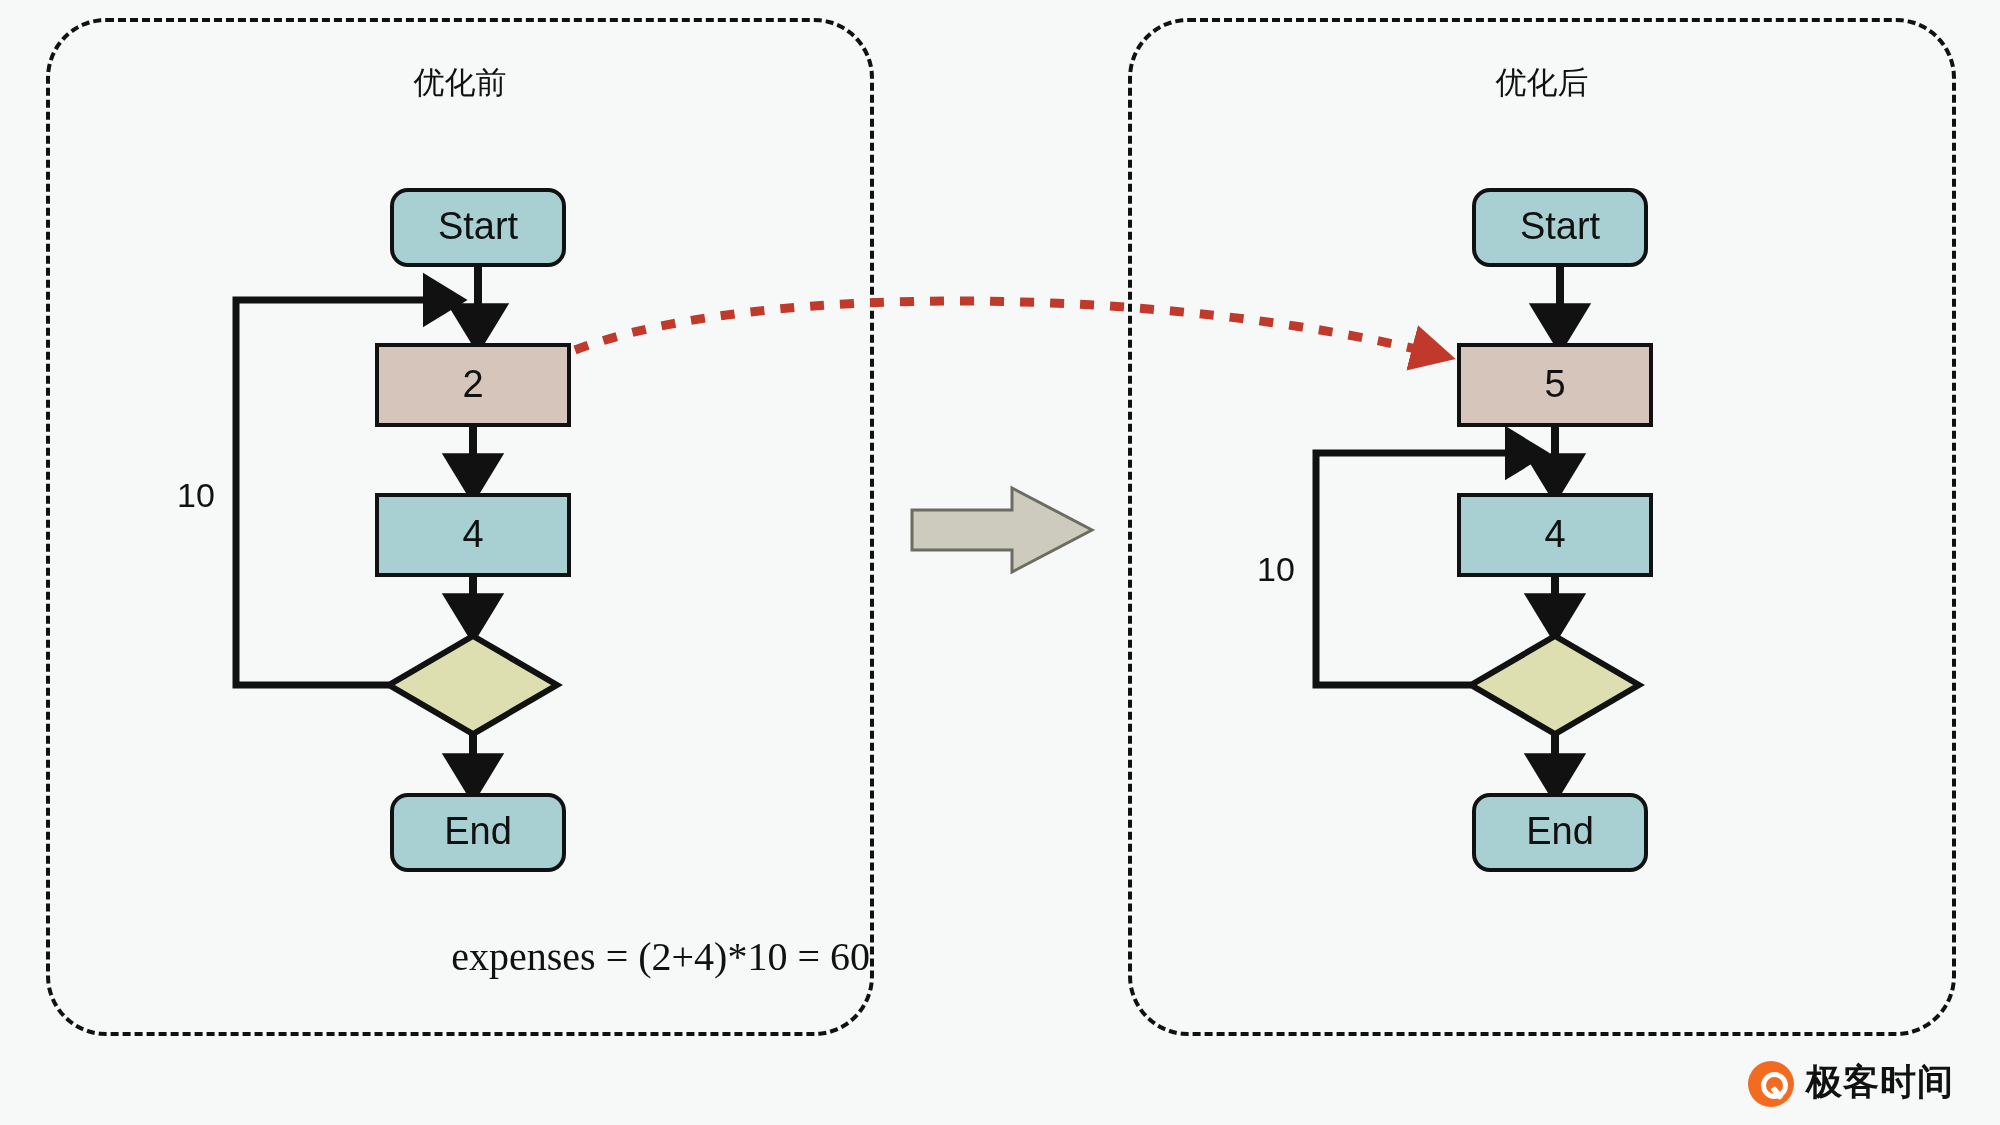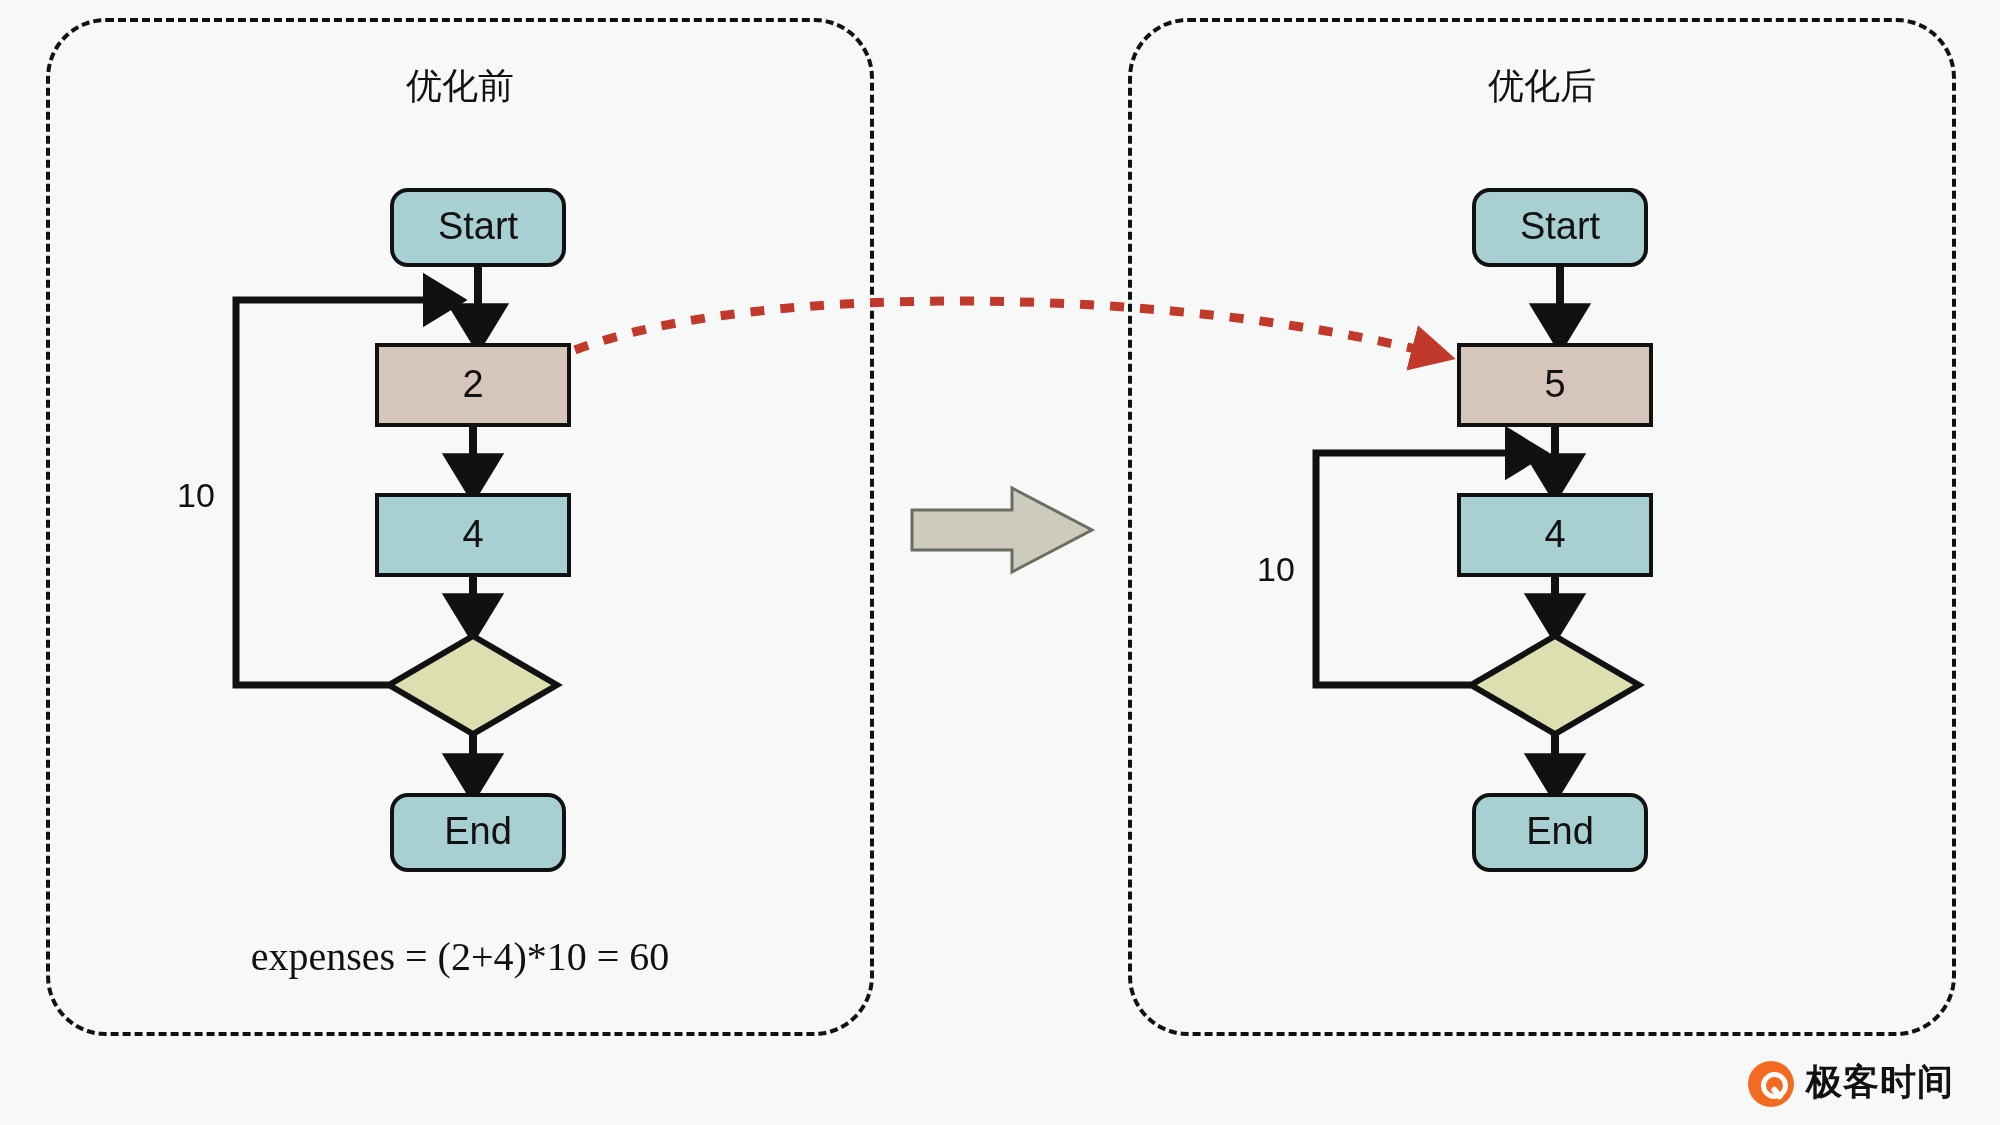--- a/index.html
+++ b/index.html
@@ -16,28 +16,28 @@
     border:4px dashed #111;
     border-radius:60px;
     background:transparent;
   }
   #panel-left{left:46px;top:18px;width:820px;height:1010px;}
   #panel-right{left:1128px;top:18px;width:820px;height:1010px;}
   .panel-title{
     position:absolute;
     top:40px;left:0;width:100%;
     text-align:center;
-    font-size:36px;
+    font-size:31px;
     color:#111;
     font-family:Liberation Mono, monospace;
   }
   .expenses{
     position:absolute;
     bottom:52px;left:0;width:100%;
-    text-align:center;
+    text-align:right;
     font-size:40px;
     color:#111;
     font-family:"Liberation Serif", serif;
   }
   svg.flow{position:absolute;left:0;top:0;width:2000px;height:1125px;pointer-events:none;}
   .nodetext{
     font-family:"Liberation Sans", sans-serif;
     font-size:38px;
     fill:#111;
     text-anchor:middle;

